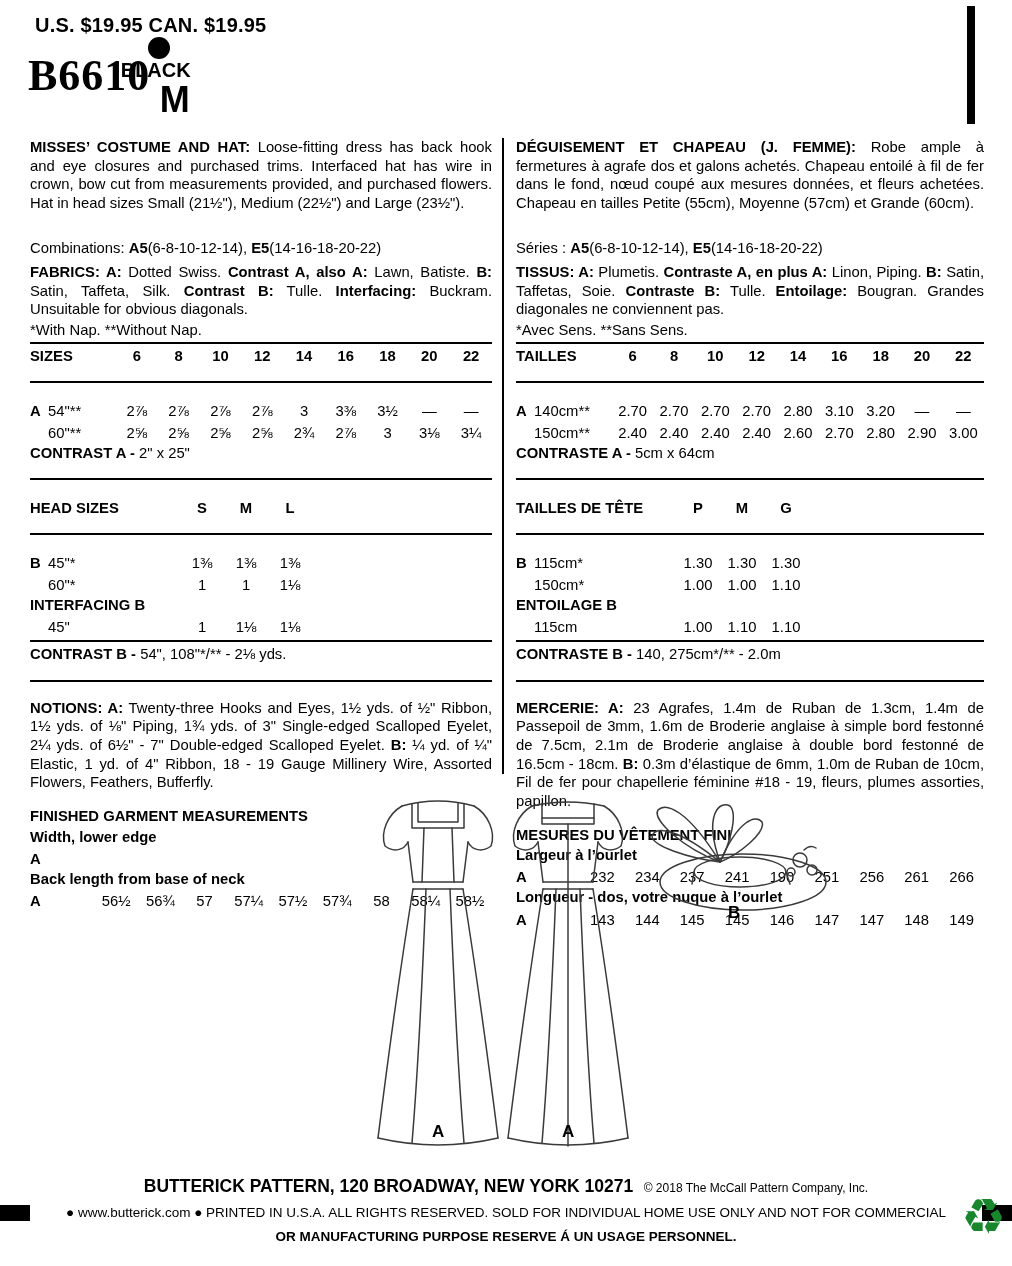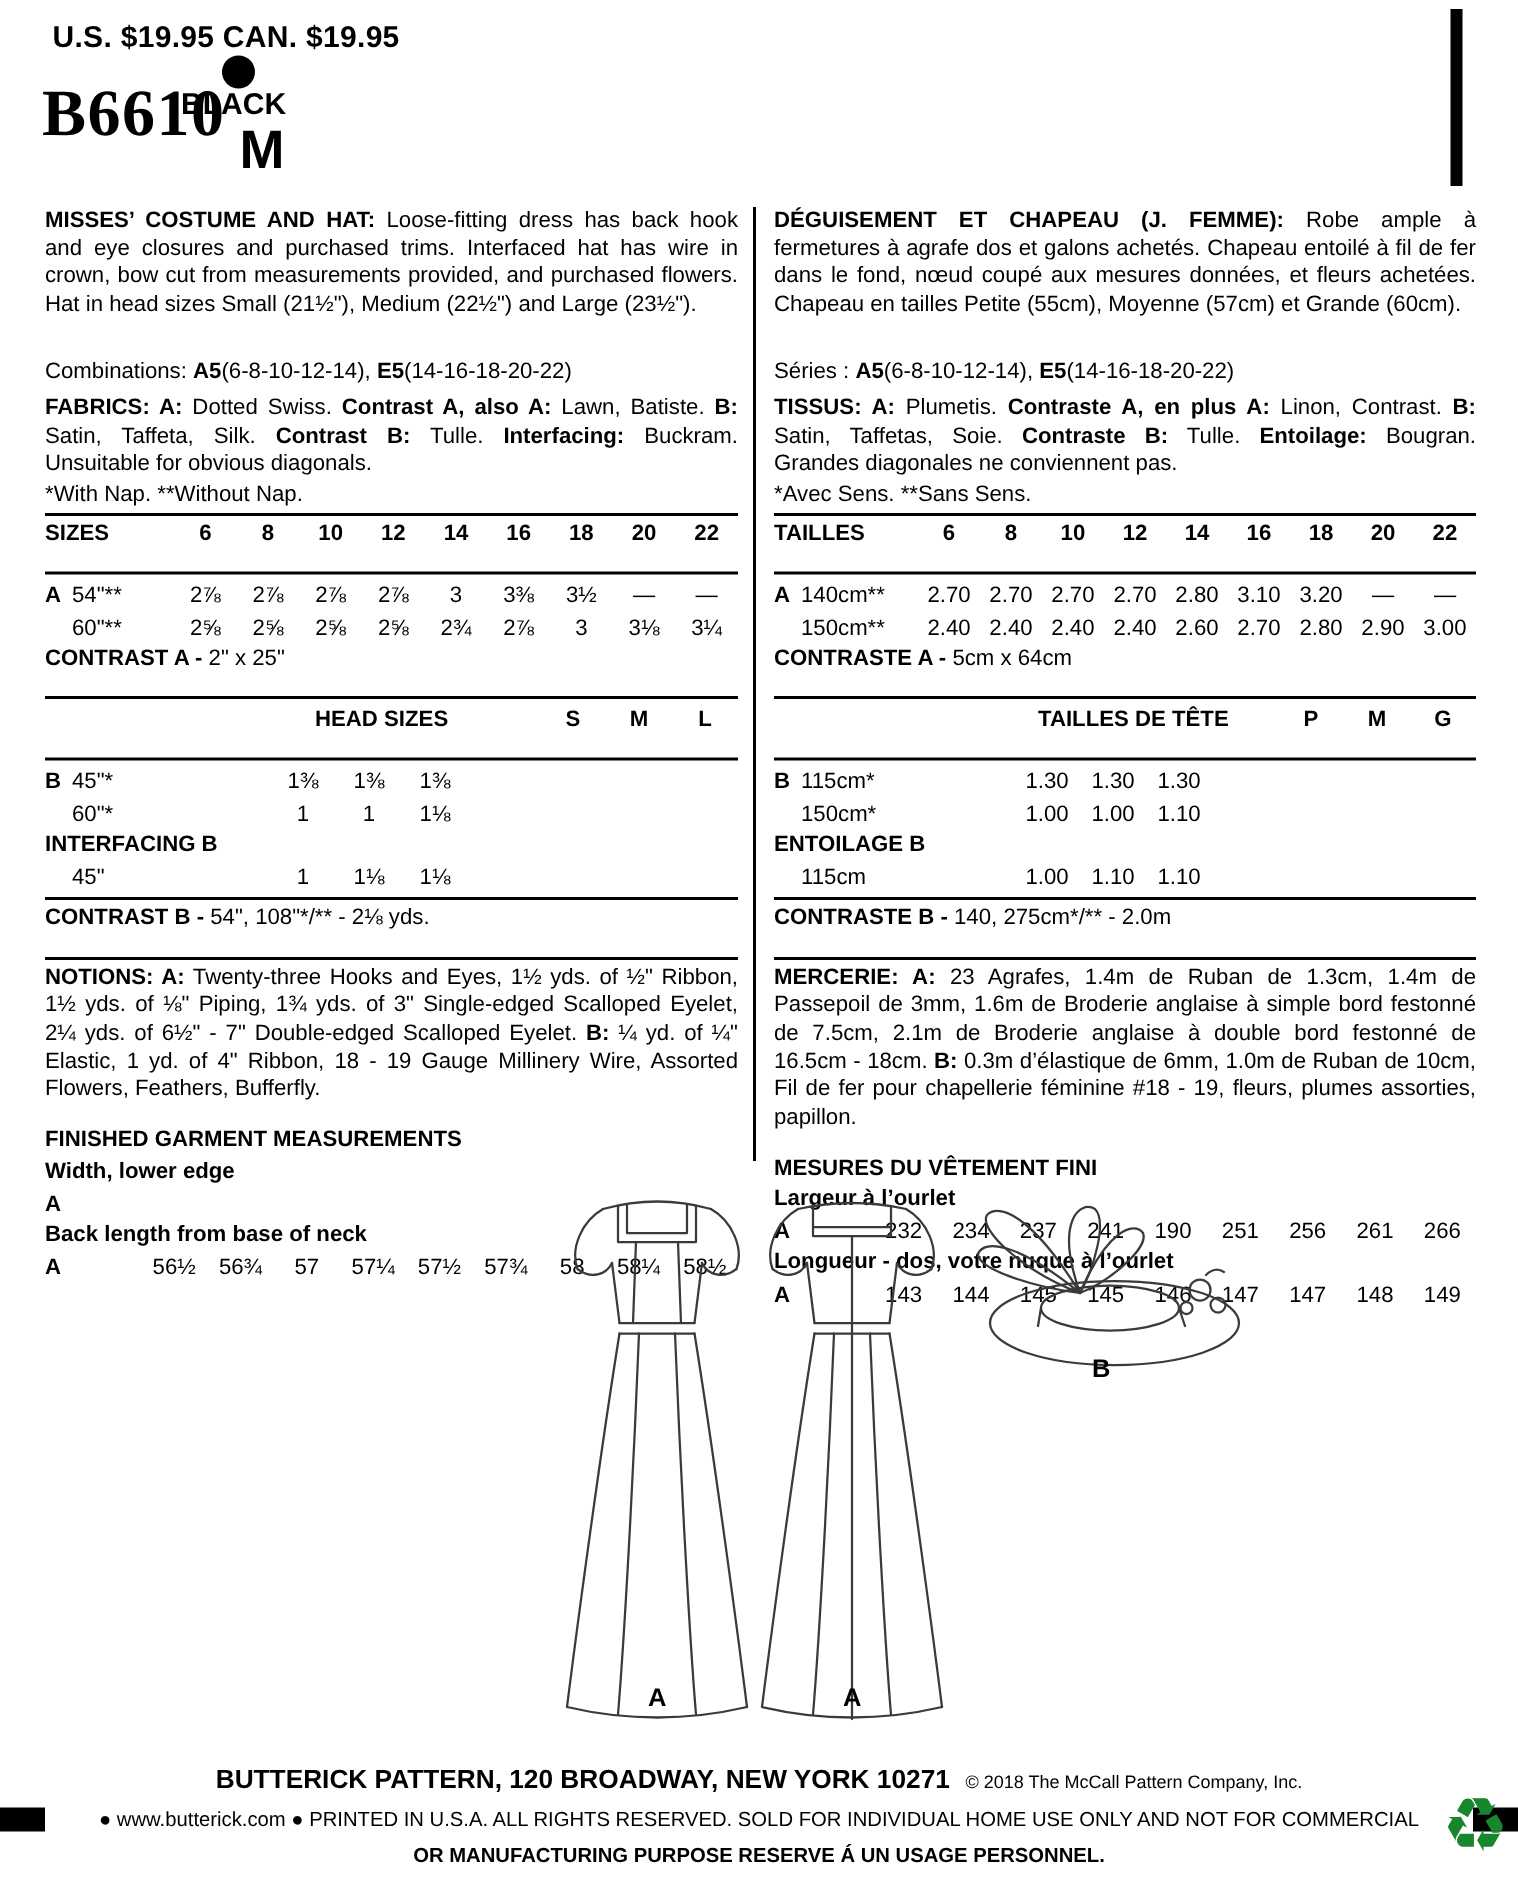--- a/index.html
+++ b/index.html
@@ -25,21 +25,21 @@
   #col-fr { left:516px; width:468px; }
   .para { text-align:justify; margin-bottom:2px; }
   .gap-lg { margin-top:26px; }
   .gap-sm { margin-top:6px; }
   .gap-md { margin-top:15px; }
   .heading { font-weight:bold; }
 
   
   .trow { display:flex; align-items:baseline; padding:1.5px 0; }
   .rule-top { border-top:2px solid #000; padding-top:3px; margin-top:2px; }
-  .rule-bottom { border-bottom:2px solid #000; padding-bottom:16px; margin-bottom:3px;justify-content:flex-end; }
+  .rule-bottom { border-bottom:2px solid #000; padding-bottom:16px; margin-bottom:17px; }
   .c-letter { width:18px; font-weight:bold; flex:none; }
   .c-label  { width:68px; flex:none; }
   .c-head   { width:86px; font-weight:bold; flex:none; }
   .c-vals9  { flex:1; display:grid; grid-template-columns:repeat(9,1fr); text-align:center; }
   .c-head3  { width:150px; font-weight:bold; flex:none; }
   .c-label3 { width:132px; flex:none; }
   .c-vals3  { display:grid; grid-template-columns:repeat(3,44px); text-align:center; }
   .c-letter-m { width:64px; font-weight:bold; flex:none; }
   #col-fr .c-label  { width:78px; }
   #col-fr .c-head   { width:96px; }
@@ -192,21 +192,21 @@
           <span>58</span>
           <span>58¼</span>
           <span>58½</span>
         </span>
     </div>
   </div>
 
   <div class="col" id="col-fr">
     <p class="para"><span class="b">DÉGUISEMENT ET CHAPEAU (J. FEMME): </span><span>Robe ample à fermetures à agrafe dos et galons achetés. Chapeau entoilé à fil de fer dans le fond, nœud coupé aux mesures données, et fleurs achetées. Chapeau en tailles Petite (55cm), Moyenne (57cm) et Grande (60cm).</span></p>
     <p class="para gap-lg"><span>Séries : </span><span class="b">A5</span><span>(6-8-10-12-14), </span><span class="b">E5</span><span>(14-16-18-20-22)</span></p>
-    <p class="para gap-sm"><span class="b">TISSUS: A:</span><span> Plumetis. </span><span class="b">Contraste A, en plus A:</span><span> Linon, Contrast. </span><span class="b">B:</span><span> Satin, Taffetas, Soie. </span><span class="b">Contraste B:</span><span> Tulle. </span><span class="b">Entoilage:</span><span> Bougran. Grandes diagonales ne conviennent pas.</span></p>
+    <p class="para gap-sm"><span class="b">TISSUS: A:</span><span> Plumetis. </span><span class="b">Contraste A, en plus A:</span><span> Linon, Piping. </span><span class="b">B:</span><span> Satin, Taffetas, Soie. </span><span class="b">Contraste B:</span><span> Tulle. </span><span class="b">Entoilage:</span><span> Bougran. Grandes diagonales ne conviennent pas.</span></p>
     <p class="para">*Avec Sens. **Sans Sens.</p>
 
     <div class="trow rule-top rule-bottom">
       <span class="c-head">TAILLES</span>
       <span class="c-vals9 bold">
           <span>6</span>
           <span>8</span>
           <span>10</span>
           <span>12</span>
           <span>14</span>

